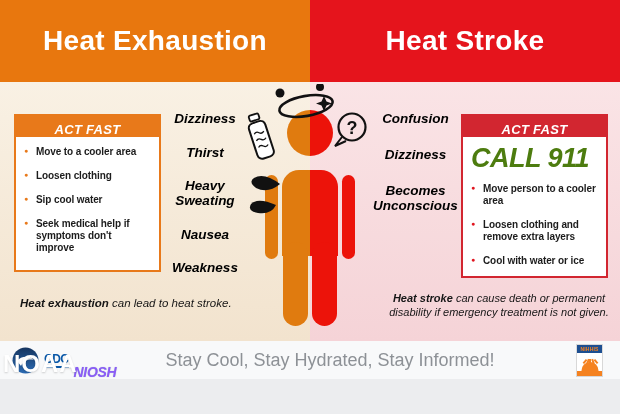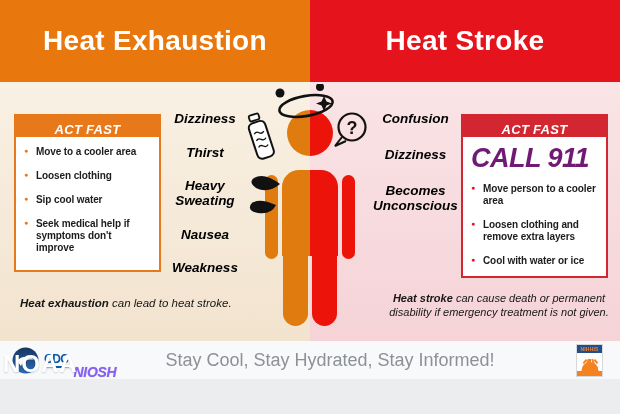--- a/index.html
+++ b/index.html
@@ -24,21 +24,21 @@
                color:#fff;font-weight:bold;font-style:italic;font-size:13px;letter-spacing:.3px;}
   .actbox-left .bar{background:#E8791A;}
   .actbox-right .bar{background:#D22630;}
   .actbox ul{list-style:none;margin:9px 8px 0 8px;padding:0;}
   .actbox li{position:relative;padding-left:12px;margin-bottom:12px;
              font-size:10px;font-weight:bold;color:#1c1c1c;line-height:1.2;letter-spacing:-.1px;}
   .actbox li::before{content:"\25CF";position:absolute;left:0;top:1px;font-size:7px;}
   .actbox-left li::before{color:#E8791A;}
   .actbox-right li::before{color:#E0151F;}
   .call911{margin:6px 0 4px 8px;font-size:27px;font-weight:bold;font-style:italic;
-           color:#701a75;letter-spacing:-.5px;}
+           color:#4d7c0f;letter-spacing:-.5px;}
   
   .symptoms{position:absolute;display:flex;flex-direction:column;align-items:center;text-align:center;
             font-weight:bold;font-style:italic;font-size:13.5px;color:#000000;line-height:1.1;}
   .sym-left{left:155px;top:112px;width:100px;height:164px;justify-content:space-between;}
   .sym-right{left:363px;top:112px;width:105px;gap:21px;}
   
   .note{position:absolute;font-style:italic;color:#161616;}
   .note b{font-weight:bold;}
   .note-left{left:20px;top:297px;width:280px;font-size:11.5px;}
   .note-right{left:386px;top:291px;width:226px;font-size:11px;text-align:center;line-height:1.3;}

